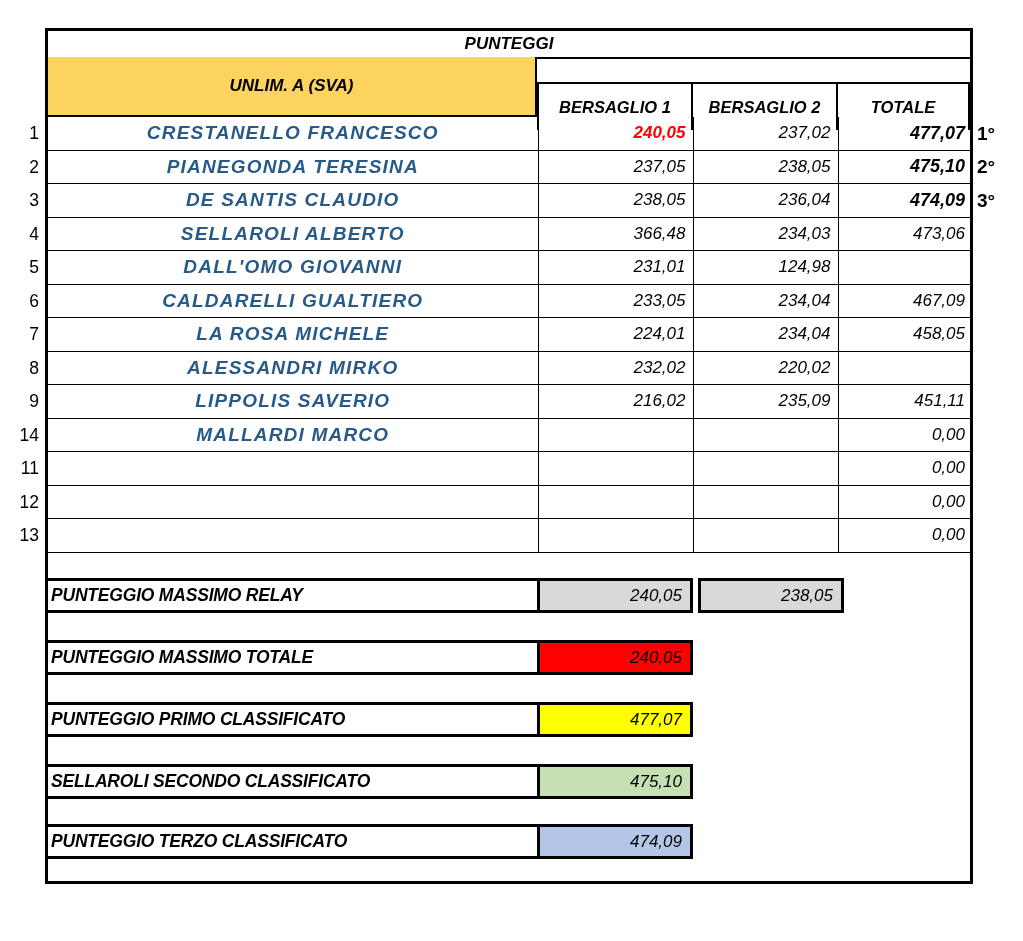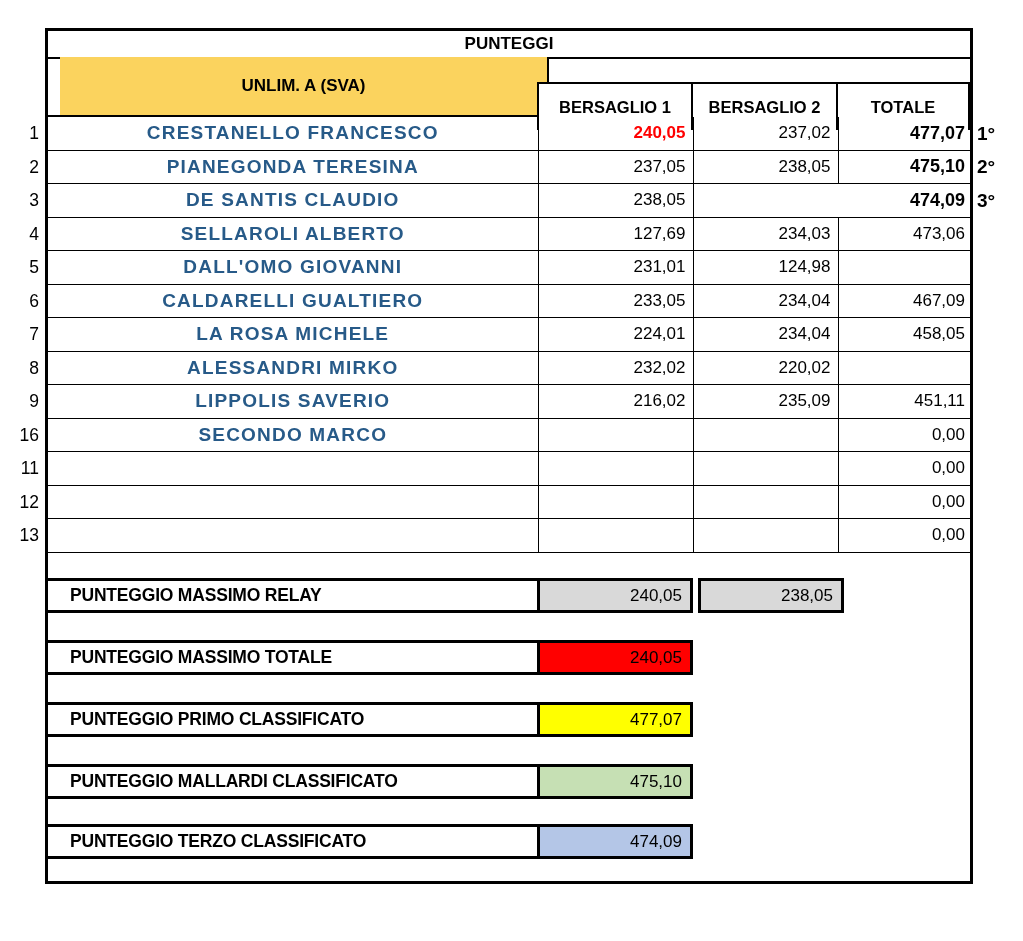--- a/index.html
+++ b/index.html
@@ -3,35 +3,35 @@
 <meta charset="utf-8">
 <style>
   html,body{margin:0;padding:0;background:#fff;}
   .sheet{
     position:relative;width:1023px;height:941px;overflow:hidden;
     font-family:"Liberation Sans",sans-serif;color:#000;background:#fff;
   }
   
   .outer{
     position:absolute;left:45px;top:28px;width:928px;height:856px;
-    border:3px solid #000;box-sizing:border-box;background:#fff;
+    border:3px solid #000;box-sizing:border-box;background:#fff;font-style:italic;
   }
   
   .title-row{
     position:absolute;left:0;top:0;right:0;height:26px;
     border-bottom:2px solid #000;display:flex;align-items:center;justify-content:center;
     font-weight:bold;font-size:17px;
   }
   
   .header-area{
     position:absolute;left:0;top:26px;right:0;height:60px;
     border-bottom:2px solid #000;box-sizing:border-box;
   }
   .cat-cell{
-    position:absolute;left:12px;top:0;width:489px;height:58px;
+    position:absolute;left:0;top:0;width:489px;height:58px;
     border-right:2px solid #000;box-sizing:border-box;
     display:flex;align-items:center;justify-content:center;
     font-weight:bold;font-size:17px;background:#FBD35E;
   }
   .hcell{
     position:absolute;top:25px;height:48px;box-sizing:border-box;
     border:2px solid #000;border-bottom:none;
     display:flex;align-items:center;justify-content:center;
     font-weight:bold;font-size:16.5px;background:#fff;
   }
@@ -54,21 +54,21 @@
   .boldtot{font-weight:bold;font-size:18px;}
   
   .row-nums{position:absolute;left:0;top:117px;width:42px;}
   .row-nums div{height:33.5px;display:flex;align-items:center;justify-content:flex-end;padding-right:3px;font-size:17.5px;}
   .ranks{position:absolute;left:977px;top:117px;width:44px;}
   .ranks div{height:33.5px;display:flex;align-items:center;font-weight:bold;font-size:19px;}
   
   .sum-label{
     position:absolute;left:-3px;width:495px;height:35px;box-sizing:border-box;
     border:3px solid #000;background:#fff;display:flex;align-items:center;
-    padding-left:22px;font-weight:bold;font-size:17.5px;letter-spacing:-0.2px;
+    padding-left:3px;font-weight:bold;font-size:17.5px;letter-spacing:-0.2px;
   }
   .sum-cell{
     position:absolute;height:35px;box-sizing:border-box;border:3px solid #000;
     display:flex;align-items:center;justify-content:flex-end;padding-right:8px;font-size:17px;
   }
 </style>
 </head>
 <body>
 
 <div class="sheet">
@@ -76,21 +76,21 @@
   <div class="row-nums" id="row-nums">
       <div class="">1</div>
       <div class="">2</div>
       <div class="">3</div>
       <div class="">4</div>
       <div class="">5</div>
       <div class="">6</div>
       <div class="">7</div>
       <div class="">8</div>
       <div class="">9</div>
-      <div class="">16</div>
+      <div class="">14</div>
       <div class="">11</div>
       <div class="">12</div>
       <div class="">13</div>
     </div>
 
   <div class="outer">
 
     <div class="title-row">
       <span>PUNTEGGI</span>
     </div>
@@ -111,25 +111,26 @@
         </div>
         <div class="grow">
           <div class="cell c-name">PIANEGONDA TERESINA</div>
           <div class="cell c-b1">237,05</div>
           <div class="cell c-b2">238,05</div>
           <div class="cell c-tot boldtot">475,10</div>
         </div>
         <div class="grow">
           <div class="cell c-name">DE SANTIS CLAUDIO</div>
           <div class="cell c-b1">238,05</div>
+          <div class="cell c-b2">236,04</div>
           <div class="cell c-tot boldtot">474,09</div>
         </div>
         <div class="grow">
           <div class="cell c-name">SELLAROLI ALBERTO</div>
-          <div class="cell c-b1">127,69</div>
+          <div class="cell c-b1">366,48</div>
           <div class="cell c-b2">234,03</div>
           <div class="cell c-tot">473,06</div>
         </div>
         <div class="grow">
           <div class="cell c-name">DALL'OMO GIOVANNI</div>
           <div class="cell c-b1">231,01</div>
           <div class="cell c-b2">124,98</div>
         </div>
         <div class="grow">
           <div class="cell c-name">CALDARELLI GUALTIERO</div>
@@ -148,21 +149,21 @@
           <div class="cell c-b1">232,02</div>
           <div class="cell c-b2">220,02</div>
         </div>
         <div class="grow">
           <div class="cell c-name">LIPPOLIS SAVERIO</div>
           <div class="cell c-b1">216,02</div>
           <div class="cell c-b2">235,09</div>
           <div class="cell c-tot">451,11</div>
         </div>
         <div class="grow">
-          <div class="cell c-name">SECONDO MARCO</div>
+          <div class="cell c-name">MALLARDI MARCO</div>
           <div class="cell c-b1"></div>
           <div class="cell c-b2"></div>
           <div class="cell c-tot">0,00</div>
         </div>
         <div class="grow">
           <div class="cell c-name"></div>
           <div class="cell c-b1"></div>
           <div class="cell c-b2"></div>
           <div class="cell c-tot">0,00</div>
         </div>
@@ -183,21 +184,21 @@
     <div class="sum-label" style="top:547px">PUNTEGGIO MASSIMO RELAY</div>
     <div class="sum-cell" style="top: 547px; left: 489px; width: 156px; background: rgb(217, 217, 217);">240,05</div>
     <div class="sum-cell" style="top: 547px; left: 650px; width: 146px; background: rgb(217, 217, 217);">238,05</div>
 
     <div class="sum-label" style="top:609px">PUNTEGGIO MASSIMO TOTALE</div>
     <div class="sum-cell" style="top: 609px; left: 489px; width: 156px; background: rgb(255, 0, 0);">240,05</div>
 
     <div class="sum-label" style="top:671px">PUNTEGGIO PRIMO CLASSIFICATO</div>
     <div class="sum-cell" style="top: 671px; left: 489px; width: 156px; background: rgb(255, 255, 0);">477,07</div>
 
-    <div class="sum-label" style="top:733px">PUNTEGGIO MALLARDI CLASSIFICATO</div>
+    <div class="sum-label" style="top:733px">SELLAROLI SECONDO CLASSIFICATO</div>
     <div class="sum-cell" style="top: 733px; left: 489px; width: 156px; background: rgb(198, 224, 180);">475,10</div>
 
     <div class="sum-label" style="top:793px">PUNTEGGIO TERZO CLASSIFICATO</div>
     <div class="sum-cell" style="top: 793px; left: 489px; width: 156px; background: rgb(180, 198, 231);">474,09</div>
   </div>
 
   <div class="ranks" id="ranks">
       <div class="">1°</div>
       <div class="">2°</div>
       <div class="">3°</div>

